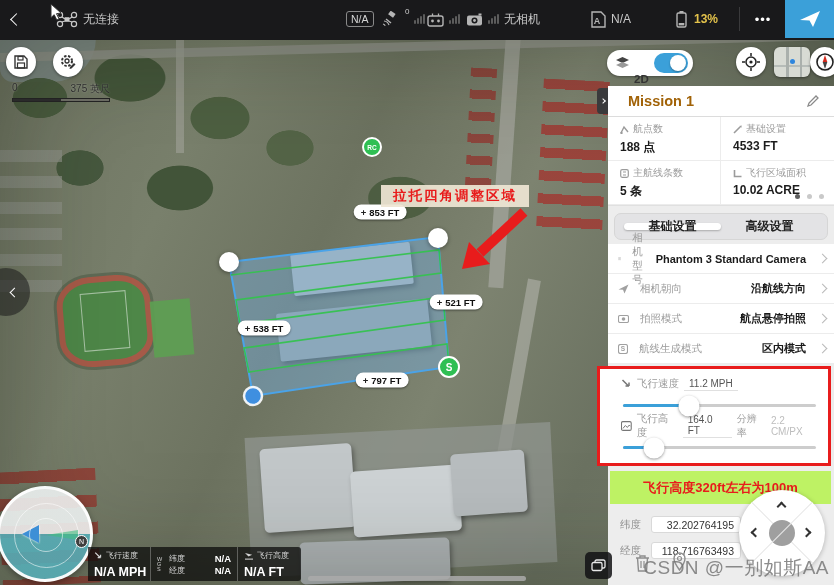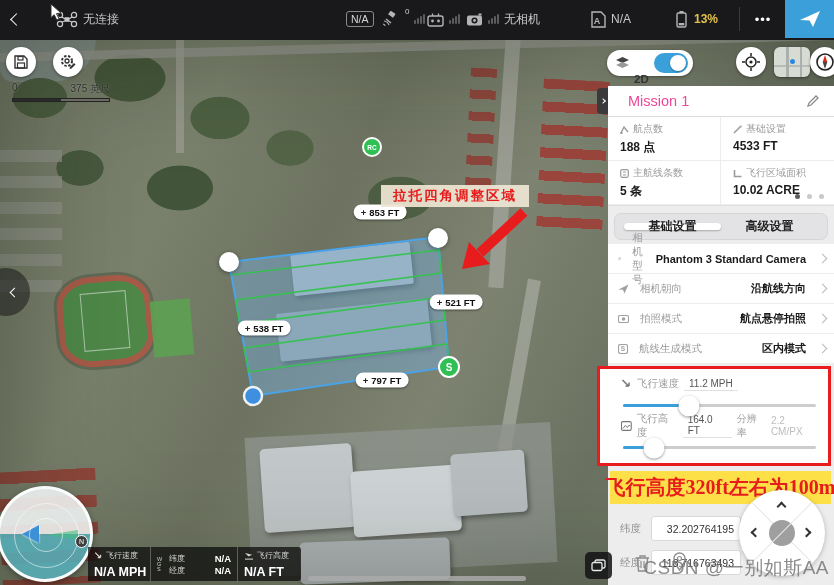--- a/index.html
+++ b/index.html
@@ -114,21 +114,21 @@
   .cv{display:inline-block;width:7px;height:7px;border-right:2px solid currentColor;border-bottom:2px solid currentColor;}
   .cv.r{transform:rotate(-45deg);} .cv.l{transform:rotate(135deg);}
   .cv.u{transform:rotate(-135deg);}
   .cv.thin{border-width:1.5px;}
 
   
   .panel{position:absolute;left:608px;top:86px;width:226px;bottom:0;background:#ededed;font-size:11px;color:#222;}
   .ptab{position:absolute;left:-11px;top:2px;width:11px;height:26px;background:#3a3a3c;border-radius:4px 0 0 4px;
     display:flex;align-items:center;justify-content:center;color:#fff;}
   .phead{height:31px;background:#fff;border-bottom:1px solid #dcdcdc;display:flex;align-items:center;padding:0 14px 0 20px;}
-  .phead .t{font-size:14.5px;font-weight:normal;color:#ec4899;flex:1;}
+  .phead .t{font-size:14.5px;font-weight:bold;color:#a16207;flex:1;}
   .pstats{background:#fff;display:grid;grid-template-columns:1fr 1fr;border-bottom:1px solid #e0e0e0;}
   .cell{padding:5px 0 4px 12px;border-bottom:1px solid #ececec;position:relative;}
   .cell:nth-child(odd){border-right:1px solid #ececec;}
   .cell .lab{font-size:10px;color:#9b9b9b;display:flex;align-items:center;gap:4px;}
   .cell .val{font-size:12px;font-weight:bold;color:#1c1c1c;margin-top:3px;}
   .dots{position:absolute;right:10px;bottom:5px;display:flex;gap:7px;}
   .dots i{width:5px;height:5px;border-radius:50%;background:#c9c9c9;}
   .dots i.on{background:#5f5f5f;}
   .segwrap{padding:7px 6px 0 6px;}
   .seg{height:27px;background:#e3e3e5;border:1px solid #d6d6d6;border-radius:7px;display:flex;padding:9px;}
@@ -143,26 +143,26 @@
     margin:2px 3px 0 -11px;padding:6px 10px 12px 21px;}
   .srow{display:flex;align-items:center;gap:5px;height:17px;}
   .srow .lab{font-size:10.5px;color:#9b9b9b;}
   .srow .val{font-size:10px;color:#555;border-bottom:1px solid #e0e0e0;padding:1px 5px;}
   .srow .res-l{margin-left:auto;font-size:10px;color:#9b9b9b;}
   .srow .res-v{font-size:10px;color:#bdbdbd;}
   .track{position:relative;height:3px;background:#cdcdcd;border-radius:2px;margin:12px 2px 10px 2px;}
   .track .fill{position:absolute;left:0;top:0;height:3px;background:var(--c-accent,#3ba0d9);border-radius:2px;}
   .track .thumb{position:absolute;top:50%;width:21px;height:21px;border-radius:50%;background:#fff;
     transform:translate(-50%,-50%);box-shadow:0 1px 3px rgba(0,0,0,.4);}
-  .note{margin:5px 3px 0 2px;height:33px;background:#fde047;display:flex;align-items:center;justify-content:center;
-    color:var(--c-red,#e81c1c);font-weight:bold;font-size:20px;white-space:nowrap;font-family:Liberation Serif, serif;}
+  .note{margin:5px 3px 0 2px;height:33px;background:#bef264;display:flex;align-items:center;justify-content:center;
+    color:var(--c-red,#e81c1c);font-weight:bold;font-size:13px;white-space:nowrap;}
   .coords{padding:12px 0 0 12px;display:flex;flex-direction:column;gap:9px;}
   .crow{display:flex;align-items:center;gap:7px;}
   .crow .lab{font-size:10.5px;color:#8f8f8f;width:24px;}
-  .crow input{width:90px;height:25px;background:#fff;border:1px solid #d9d9d9;border-radius:3px;
+  .crow input{width:90px;height:17px;background:#fff;border:1px solid #d9d9d9;border-radius:3px;
     font-size:10.5px;color:#333;text-align:right;padding:0 6px;font-family:"Liberation Sans",sans-serif;}
   .dpad{position:absolute;left:131px;top:404px;width:86px;height:86px;border-radius:50%;background:#fff;
     box-shadow:0 1px 5px rgba(0,0,0,.25);overflow:hidden;}
   .dpad:before,.dpad:after{content:"";position:absolute;left:-20px;top:42px;width:126px;height:1px;background:#e7e7e7;}
   .dpad:before{transform:rotate(45deg);} .dpad:after{transform:rotate(-45deg);}
   .dpad .ctr{position:absolute;left:30px;top:30px;width:26px;height:26px;border-radius:50%;background:#9f9f9f;}
   .dpad .cv{color:#333;position:absolute;}
   .dpad .cu{left:39px;top:13px;} .dpad .cl{left:13px;top:39px;} .dpad .cr{left:64px;top:39px;}
 
   

